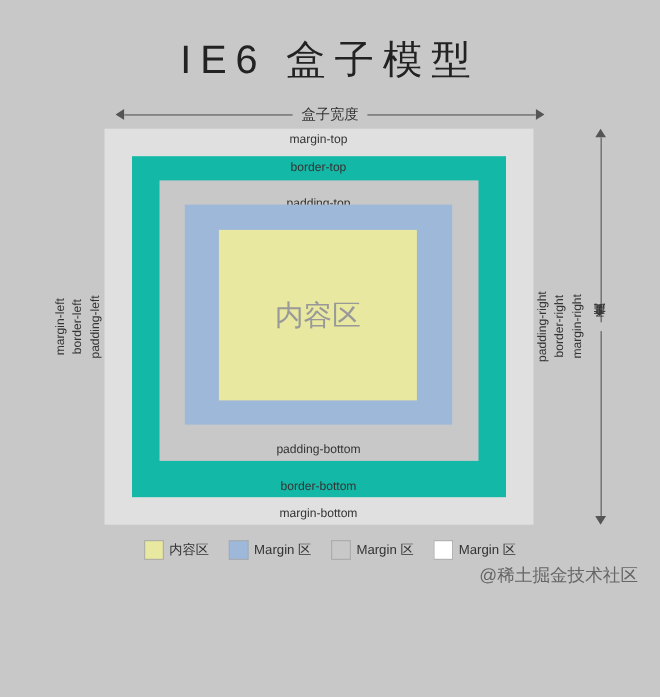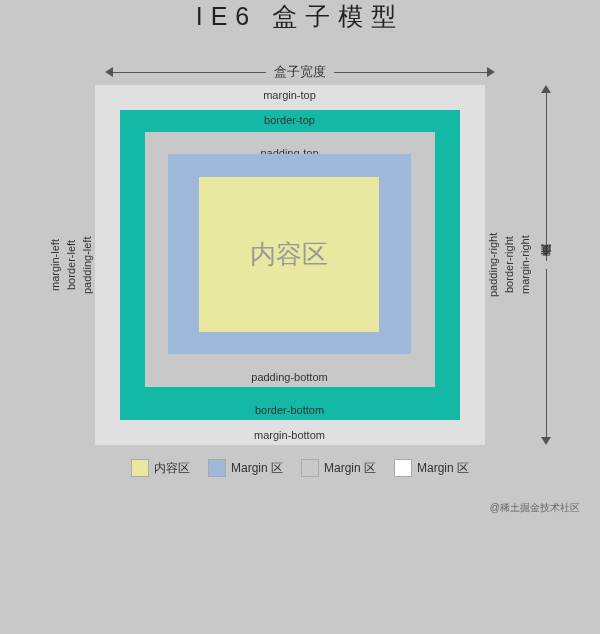--- a/index.html
+++ b/index.html
@@ -9,34 +9,35 @@
       height: 634px;
       background-color: #c8c8c8;
       font-family: sans-serif;
       display: flex;
       flex-direction: column;
       align-items: center;
       overflow: hidden;
     }
 
     .title {
-      font-size: 25px;
+      font-size: 36px;
       font-weight: 300;
       color: #222;
       letter-spacing: 8px;
+      margin-top: 30px;
       margin-bottom: 10px;
     }
 
     .diagram-area {
       width: 560px;
       display: flex;
       flex-direction: column;
       align-items: center;
       position: relative;
-      margin-top: 20px;
+      margin-top: 6px;
     }
 
     
     .width-indicator {
       display: flex;
       align-items: center;
       width: 390px;
       margin-bottom: 4px;
       position: relative;
     }
@@ -163,25 +164,25 @@
       color: #333;
     }
     .legend-swatch {
       width: 18px;
       height: 18px;
       border: 1px solid #aaa;
     }
 
     
     .watermark {
-      font-size: 10px;
+      font-size: 16px;
       color: #666;
       align-self: flex-end;
       margin-right: 20px;
-      margin-top: 24px;
+      margin-top: 4px;
     }
 
     
     .right-v-label {
       writing-mode: vertical-rl;
       transform: rotate(180deg);
       font-size: 11px;
       color: #333;
       height: 100%;
       display: flex;

